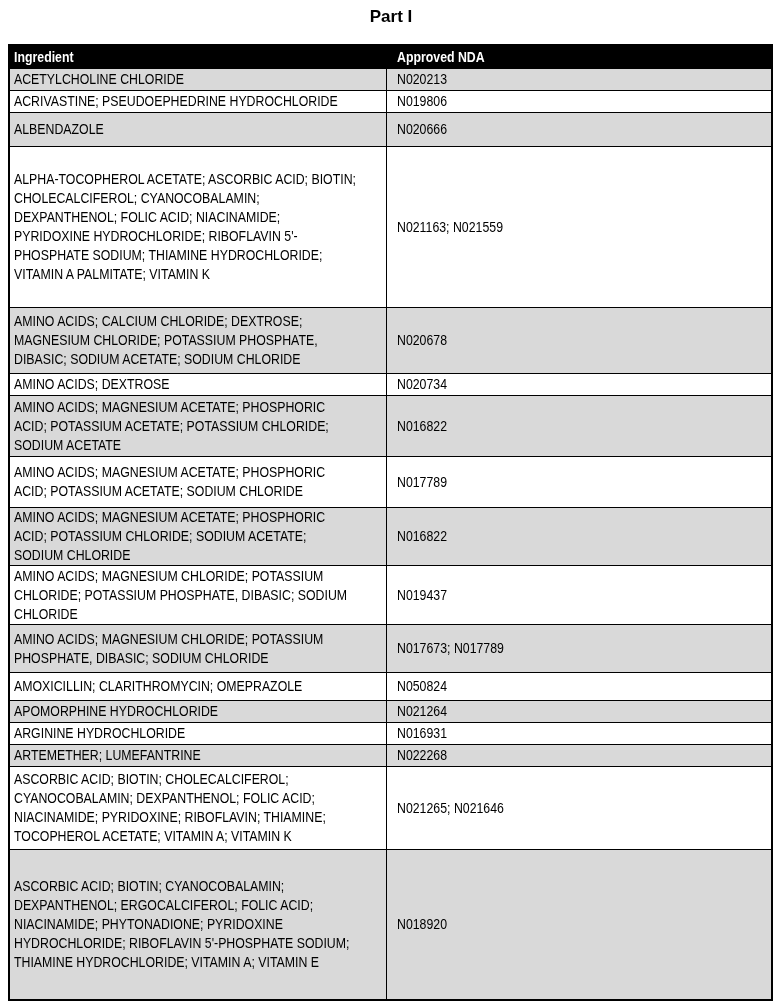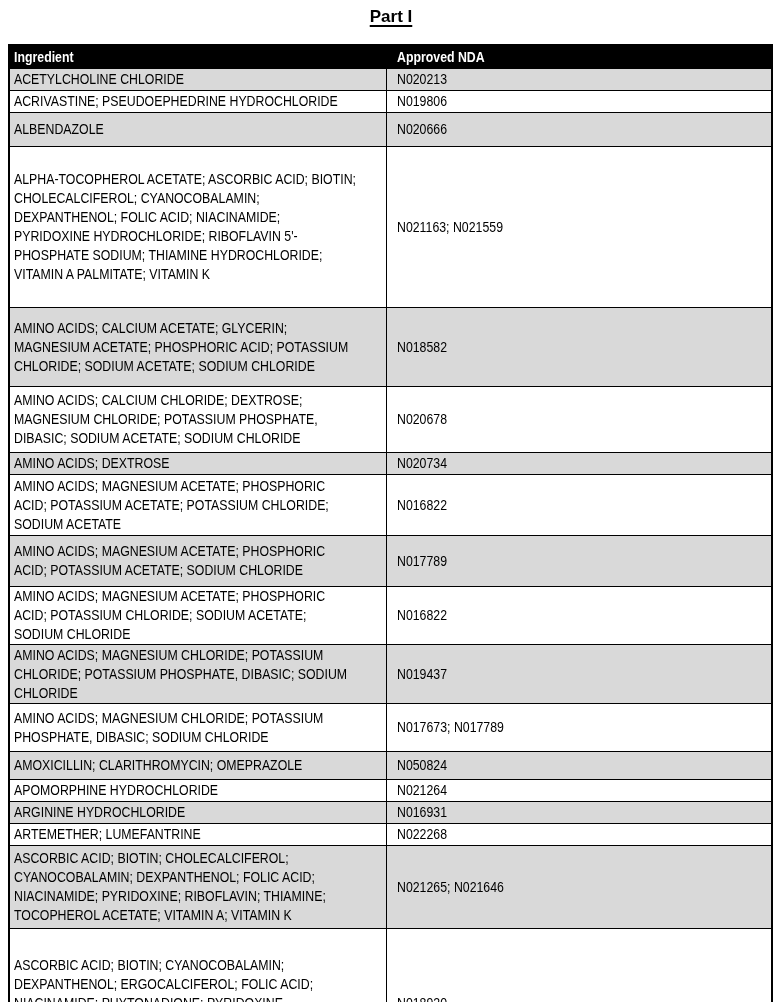--- a/index.html
+++ b/index.html
@@ -17,21 +17,20 @@
   }
   .doc-title {
     padding-top: 6px;
     text-align: center;
     font-size: 17px;
     font-weight: bold;
     line-height: 22px;
     color: #000000;
   }
   .doc-title span {
-    text-decoration: underline;
     text-decoration-thickness: 1.5px;
     text-underline-offset: 3px;
   }
   table.nda-table {
     border-collapse: collapse;
     table-layout: fixed;
     width: 763px;
     margin: 16px 0 0 8px;
     border: 2px solid #000000;
   }
@@ -118,30 +117,20 @@
 CHOLECALCIFEROL; CYANOCOBALAMIN;
 DEXPANTHENOL; FOLIC ACID; NIACINAMIDE;
 PYRIDOXINE HYDROCHLORIDE; RIBOFLAVIN 5'-
 PHOSPHATE SODIUM; THIAMINE HYDROCHLORIDE;
 VITAMIN A PALMITATE; VITAMIN K</span>
           </td>
         <td class="nda-col">
             <span class="ct">N021163; N021559</span>
           </td>
       </tr>
-      <tr style="height:79px">
-        <td>
-            <span class="ct">AMINO ACIDS; CALCIUM ACETATE; GLYCERIN;
-MAGNESIUM ACETATE; PHOSPHORIC ACID; POTASSIUM
-CHLORIDE; SODIUM ACETATE; SODIUM CHLORIDE</span>
-          </td>
-        <td class="nda-col">
-            <span class="ct">N018582</span>
-          </td>
-      </tr>
       <tr style="height:66px">
         <td>
             <span class="ct">AMINO ACIDS; CALCIUM CHLORIDE; DEXTROSE;
 MAGNESIUM CHLORIDE; POTASSIUM PHOSPHATE,
 DIBASIC; SODIUM ACETATE; SODIUM CHLORIDE</span>
           </td>
         <td class="nda-col">
             <span class="ct">N020678</span>
           </td>
       </tr>

